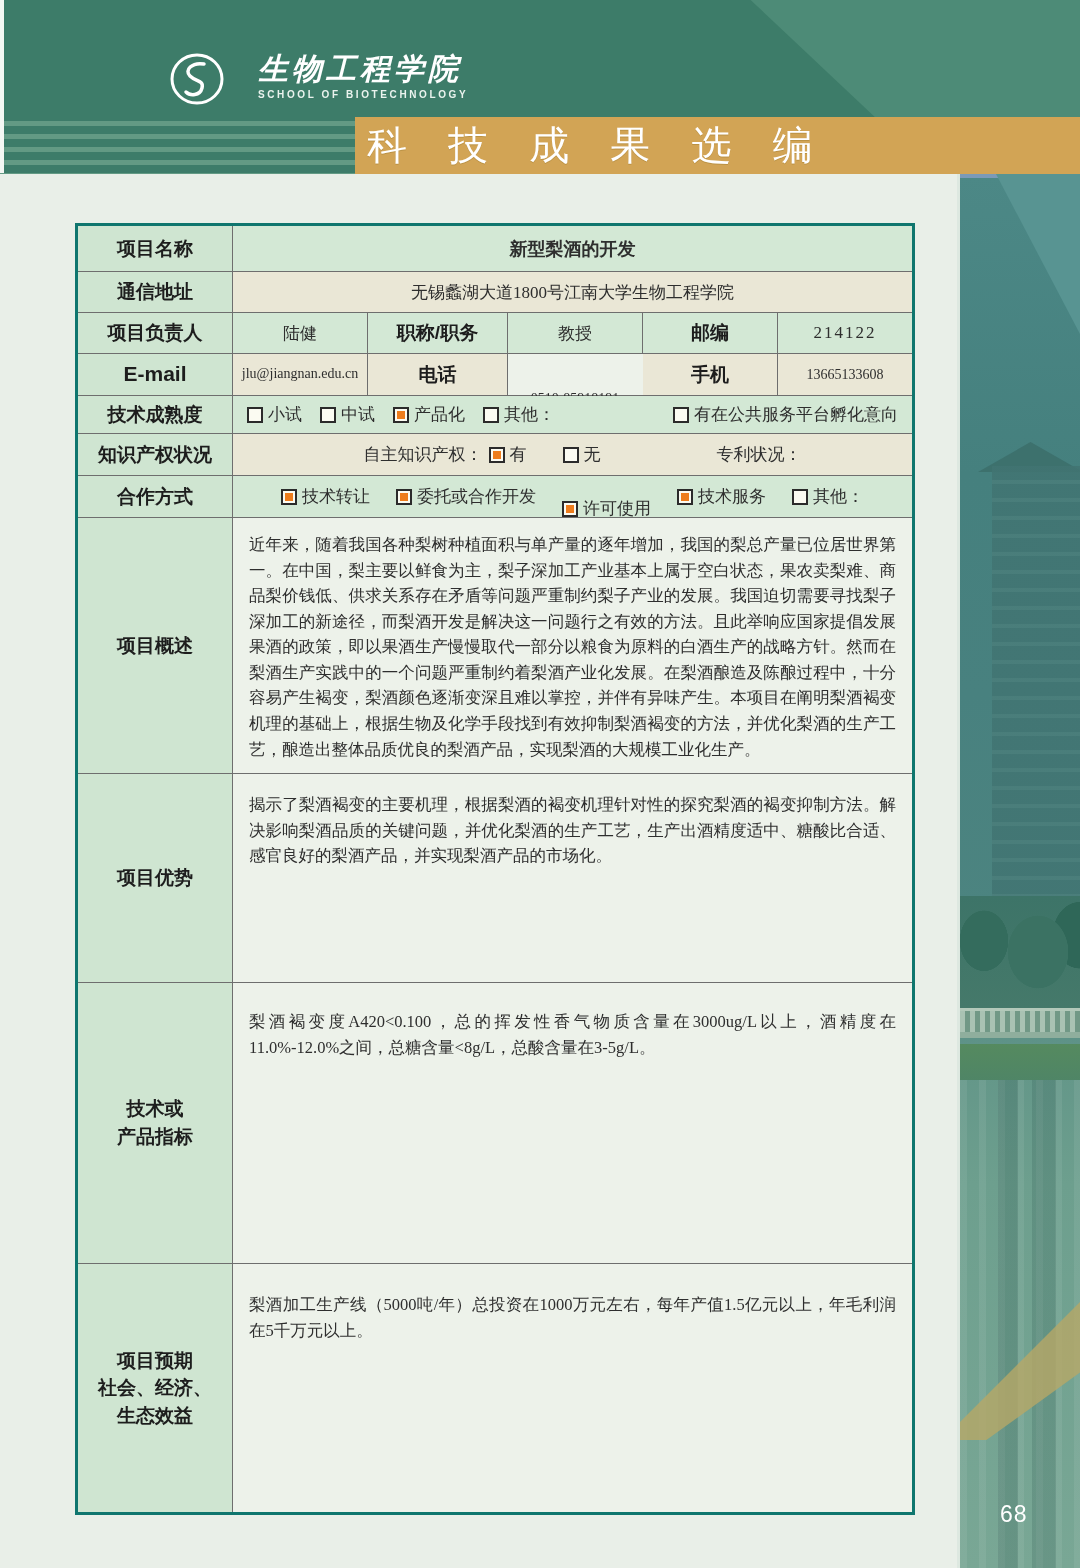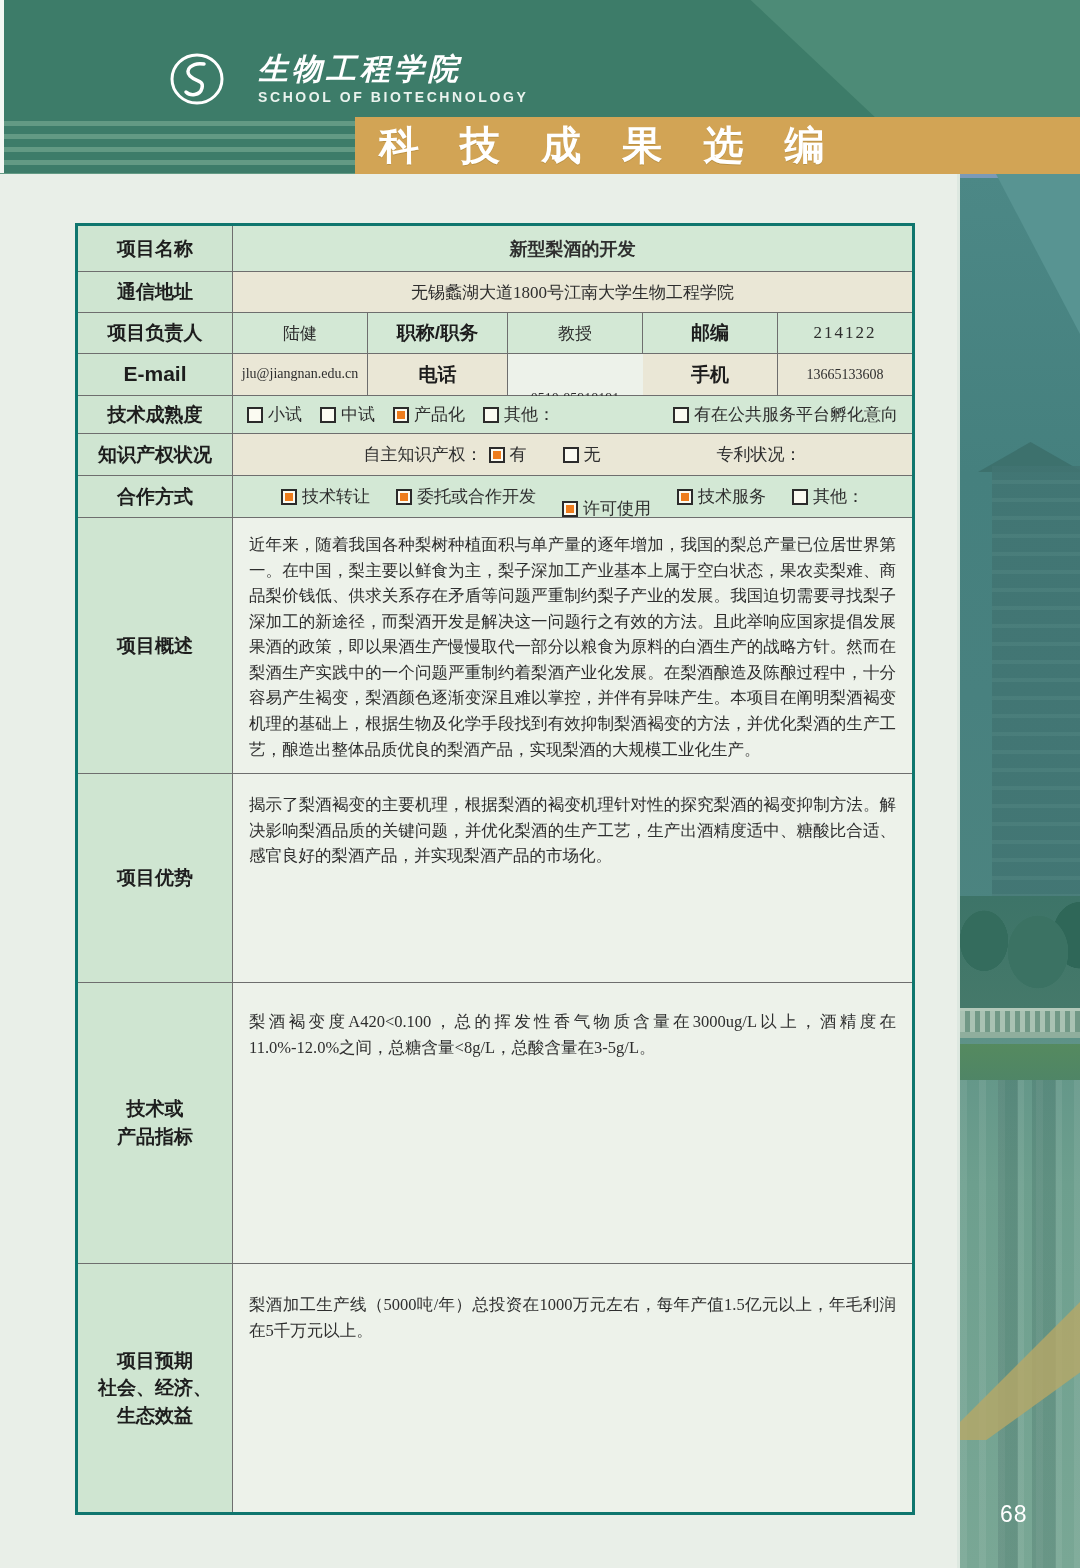--- a/index.html
+++ b/index.html
@@ -11,28 +11,28 @@
   
   .header { position:absolute; left:0; top:0; width:1080px; height:117px; background:#3d7c69; }
   .header-diag { position:absolute; left:0; top:0; width:100%; height:100%;
     background:#4d8b77; clip-path:polygon(69.5% 0, 100% 0, 100% 100%, 81% 100%); }
   .edge-left { position:absolute; left:0; top:0; width:4px; height:173px; background:#f4f7f3; z-index:5; }
   .logo { position:absolute; left:168px; top:52px; display:flex; align-items:flex-start; gap:32px; z-index:3; }
   .logo-mark { width:58px; height:54px; }
   .logo-texts { display:flex; flex-direction:column; }
   .logo-cn { color:#fff; font-size:30px; font-weight:bold; letter-spacing:4px;
     font-family:"DejaVu Serif", serif; font-style:italic; line-height:1.1; }
-  .logo-en { color:#eaf3ee; font-size:14px; letter-spacing:2.6px; margin-top:4px; font-weight:bold; }
+  .logo-en { color:#eaf3ee; font-size:10px; letter-spacing:2.6px; margin-top:4px; font-weight:bold; }
   
   .stripes { position:absolute; left:0; top:117px; width:355px; height:57px;
     background:repeating-linear-gradient(180deg,#3d7c69 0 4px,#639a84 4px 9px,#3d7c69 9px 13px); }
   .banner { position:absolute; left:355px; top:117px; width:725px; height:57px; background:#d2a455;
     display:flex; align-items:center; z-index:2; }
-  .banner-title { color:#ffffff; font-size:40px; font-weight:700; letter-spacing:15px;
-    padding-left:24px; white-space:nowrap; text-shadow:0 1px 0 rgba(120,90,20,.25); }
+  .banner-title { color:#ffffff; font-size:40px; font-weight:400; letter-spacing:15px;
+    padding-left:12px; white-space:nowrap; text-shadow:0 1px 0 rgba(120,90,20,.25); }
   
   .photo { position:absolute; left:957px; top:174px; width:123px; height:1394px;
     border-left:3px solid #dde8e0; overflow:hidden;
     background:linear-gradient(180deg,#4c8886 0,#45807e 300px,#48817f 520px,#4c8480 740px,#578d85 830px,#649789 900px,#6d9f8e 1010px,#79a795 1394px); }
   .ph-topline { position:absolute; left:0; top:0; width:100%; height:4px; background:#7b9ab8; }
   .ph-diag { position:absolute; left:0; top:0; width:100%; height:160px; background:#589492;
     clip-path:polygon(30% 0,100% 0,100% 100%); }
   .ph-building { position:absolute; left:32px; top:292px; width:88px; height:440px;
     background:repeating-linear-gradient(180deg,#417472 0 14px,#4a7d7a 14px 18px); opacity:.85; }
   .ph-building-roof { position:absolute; left:18px; top:268px; width:105px; height:30px;

